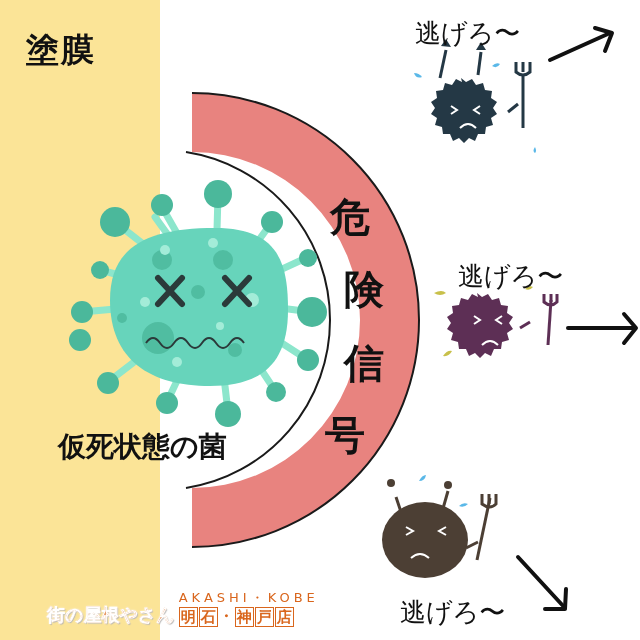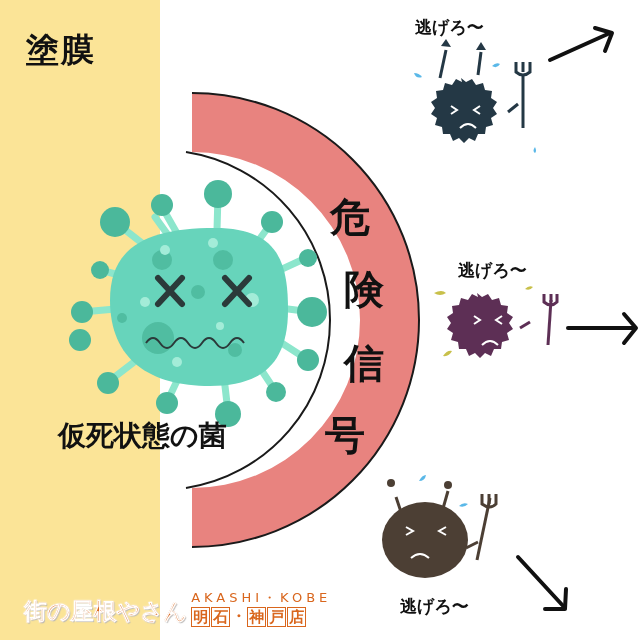--- a/index.html
+++ b/index.html
@@ -1,24 +1,24 @@
 <!DOCTYPE html>
 <html><head>
 <meta charset="utf-8">
 <style>
   html,body{margin:0;padding:0;}
   body{width:640px;height:640px;position:relative;overflow:hidden;background:#ffffff;font-family:"DejaVu Sans","Liberation Sans",sans-serif;}
   .coat{position:absolute;left:0;top:0;width:160px;height:640px;background:#fbe497;}
   .title{position:absolute;left:26px;top:28px;font-size:33px;font-weight:bold;color:#111;letter-spacing:2px;}
   .svgwrap{position:absolute;left:0;top:0;width:640px;height:640px;}
   .vert{position:absolute;font-size:40px;font-weight:bold;color:#111;}
-  .germ-label{position:absolute;left:58px;top:417px;font-size:28px;font-weight:bold;color:#111;}
-  .run{position:absolute;font-size:17px;font-weight:bold;color:#111;}
+  .germ-label{position:absolute;left:58px;top:428px;font-size:28px;font-weight:bold;color:#111;}
+  .run{position:absolute;font-size:26px;font-weight:normal;color:#111;}
   .logo{position:absolute;left:24px;top:593px;height:34px;display:flex;align-items:flex-end;}
-  .logo-main{font-size:23px;font-weight:bold;color:#d9661d;-webkit-text-stroke:0.5px #fff;text-shadow:0 0 2px #fff,1px 1px 1px #aaa;}
+  .logo-main{font-size:18px;font-weight:bold;color:#d9661d;-webkit-text-stroke:0.5px #fff;text-shadow:0 0 2px #fff,1px 1px 1px #aaa;margin-left:23px;}
   .logo-branch{display:flex;flex-direction:column;margin-left:4px;}
   .logo-sub{font-size:13px;color:#d9661d;letter-spacing:4px;font-weight:normal;}
   .logo-store{display:flex;gap:1px;}
   .logo-store span.ch{display:inline-block;border:1.5px solid #d9661d;color:#d9661d;font-size:15px;font-weight:bold;padding:0 1px;line-height:18px;background:#fff;}
   .logo-store span.dot{color:#d9661d;font-weight:bold;font-size:15px;line-height:18px;}
 </style>
 </head>
 <body>
 
 <div class="coat"></div>

